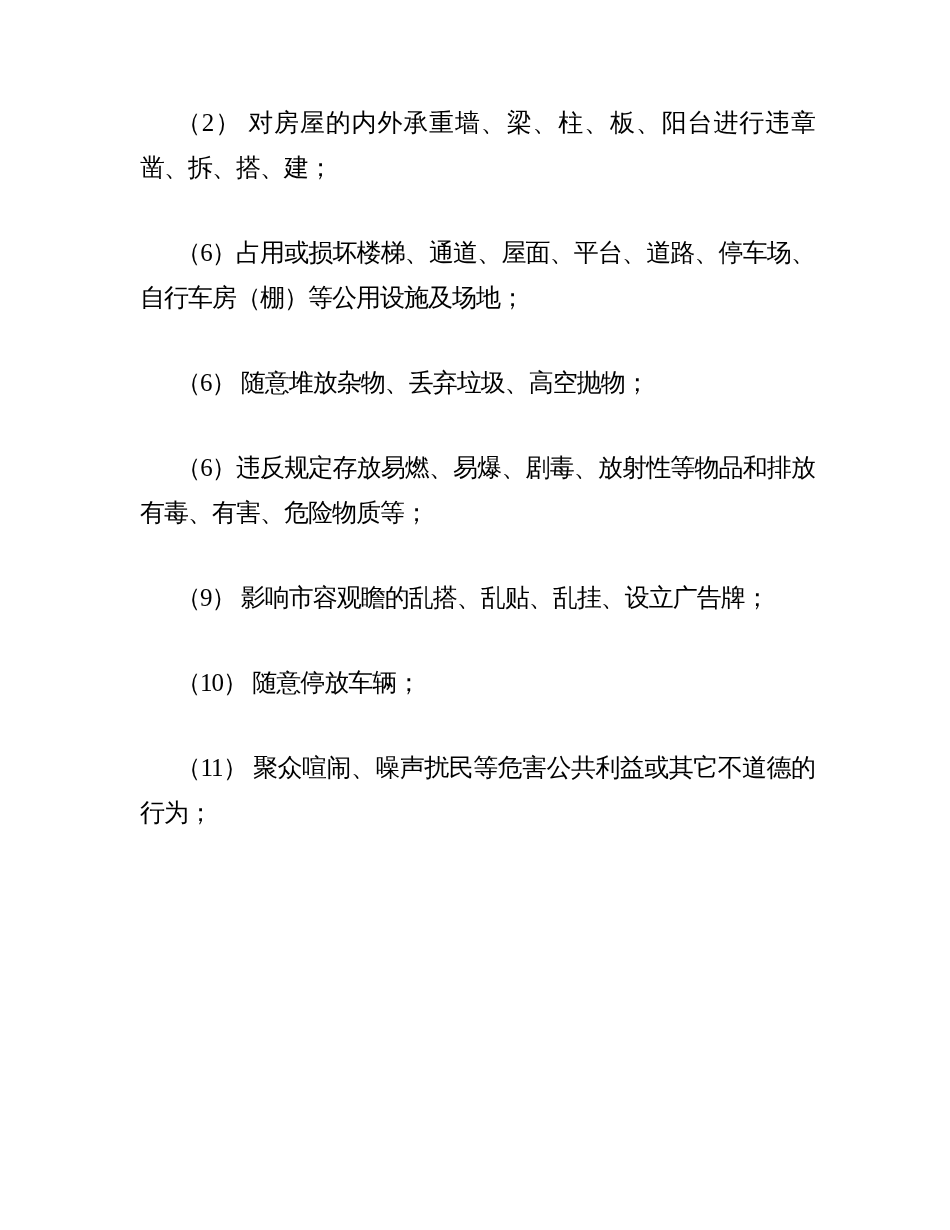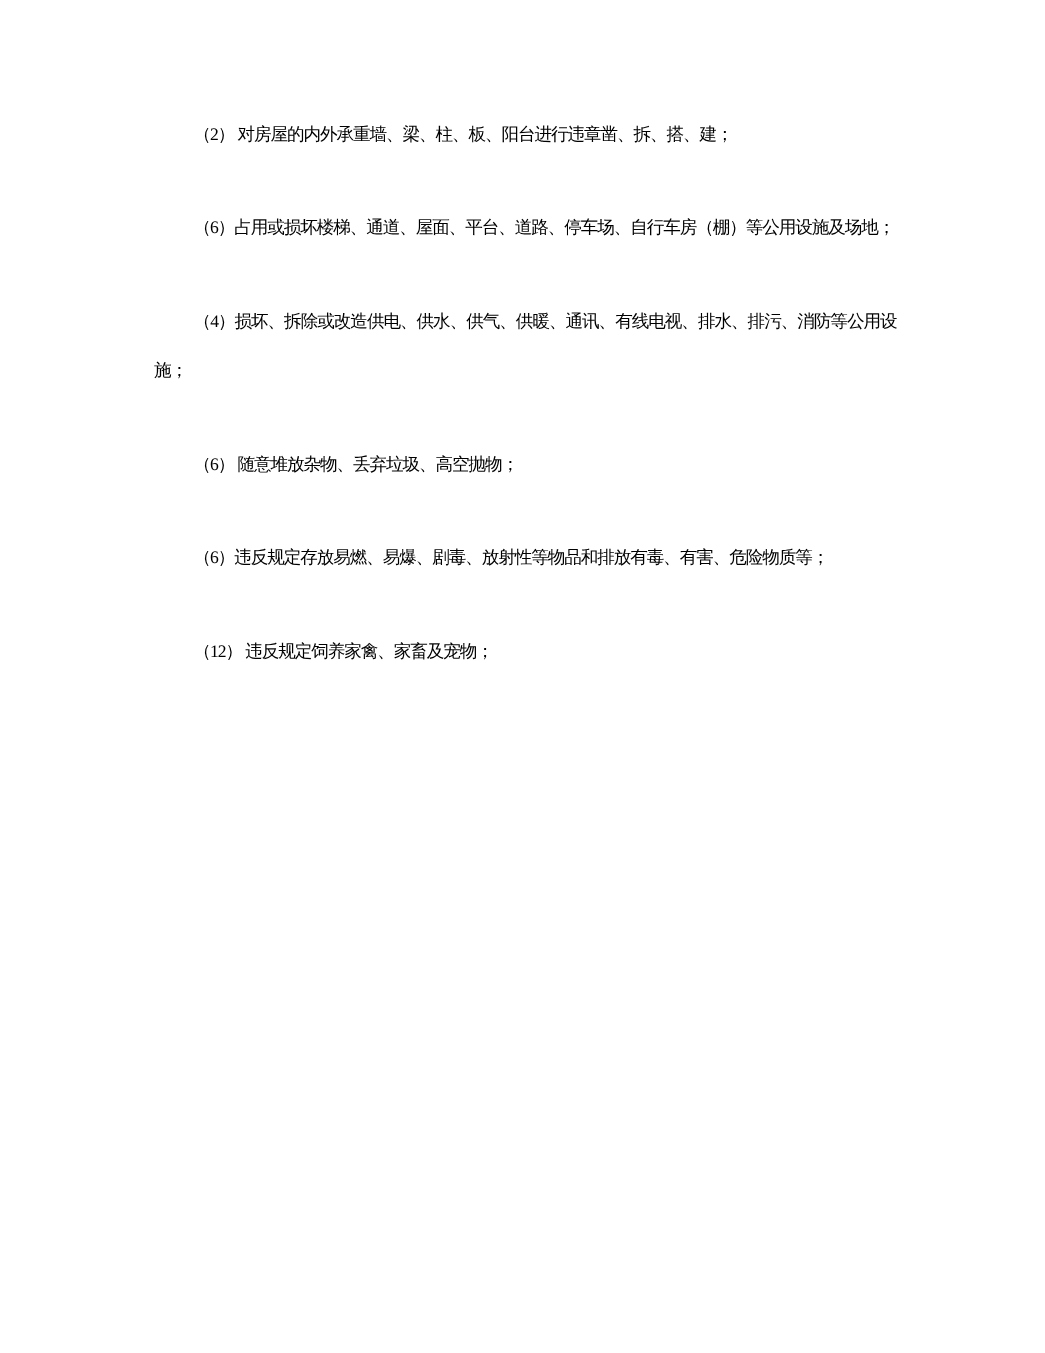--- a/index.html
+++ b/index.html
@@ -9,34 +9,35 @@
   }
   .page {
     position: relative;
     width: 950px;
     height: 1230px;
     box-sizing: border-box;
     background: #ffffff;
     color: #000000;
     padding: 100px 135px 0 140px;
     font-family: "Liberation Serif", "DejaVu Serif", serif;
-    font-size: 16px;
+    font-size: 25px;
     letter-spacing: -1px;
     overflow: hidden;
   }
   .clause {
     margin: 0 0 40px 0;
     line-height: 45px;
     text-indent: 36px;
     text-align: justify;
   }
 </style>
 </head>
 <body>
 
 <div class="page">
   <p class="clause">（2） 对房屋的内外承重墙、梁、柱、板、阳台进行违章凿、拆、搭、建；</p>
   <p class="clause">（6）占用或损坏楼梯、通道、屋面、平台、道路、停车场、自行车房（棚）等公用设施及场地；</p>
-  <p class="clause">（4）损坏、拆除或改造供电、供水、供气、供暖、通讯、有线电视、排水、排污、消防等公用设施；</p>
   <p class="clause">（6） 随意堆放杂物、丢弃垃圾、高空抛物；</p>
   <p class="clause">（6）违反规定存放易燃、易爆、剧毒、放射性等物品和排放有毒、有害、危险物质等；</p>
-  <p class="clause">（12） 违反规定饲养家禽、家畜及宠物；</p>
+  <p class="clause">（9） 影响市容观瞻的乱搭、乱贴、乱挂、设立广告牌；</p>
+  <p class="clause">（10） 随意停放车辆；</p>
+  <p class="clause">（11） 聚众喧闹、噪声扰民等危害公共利益或其它不道德的行为；</p>
 </div>
 
 </body></html>

